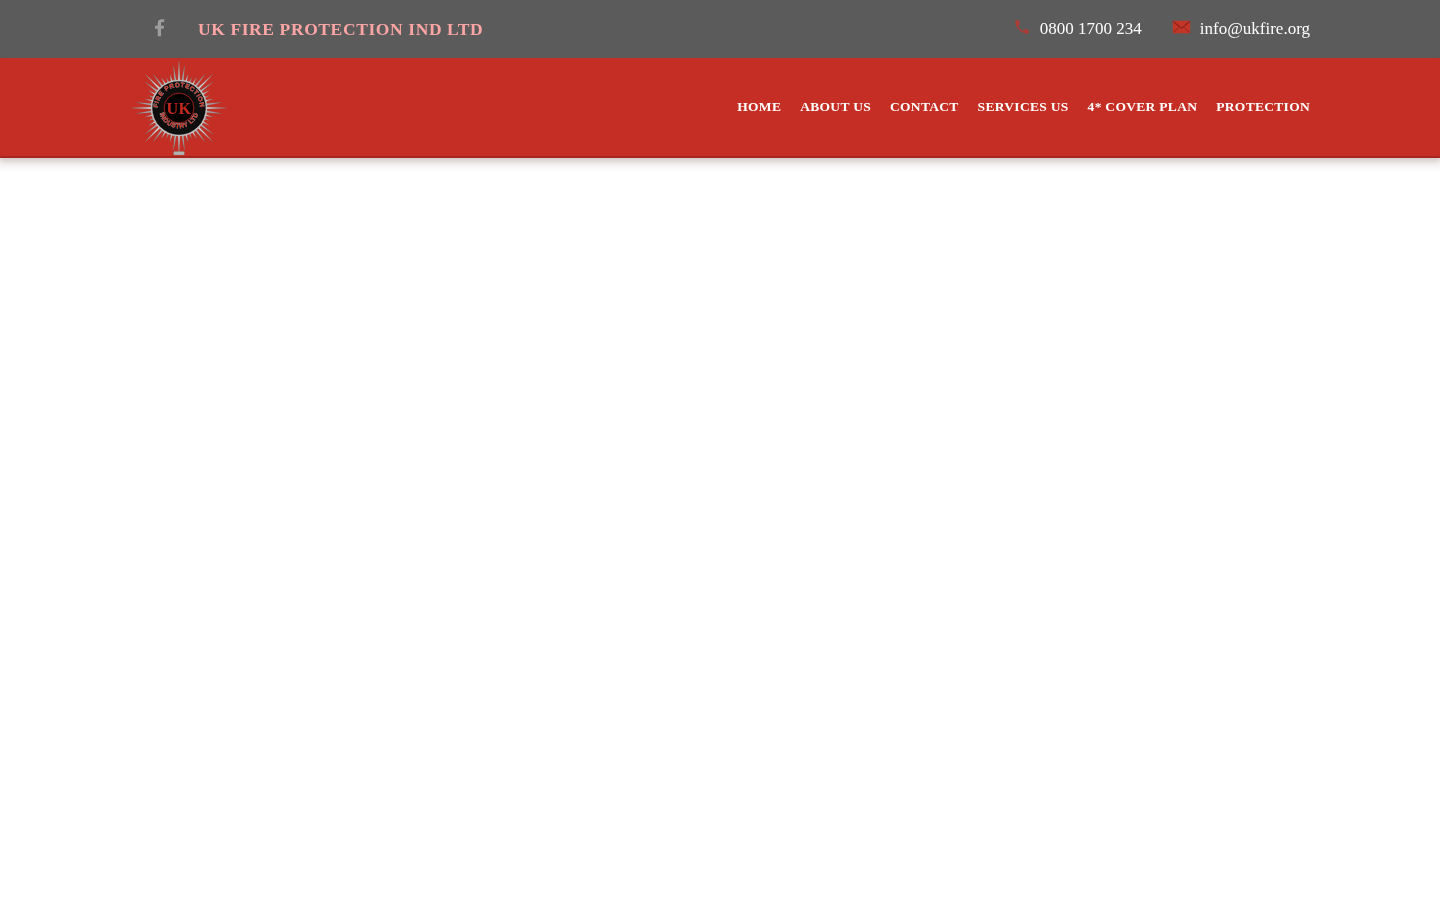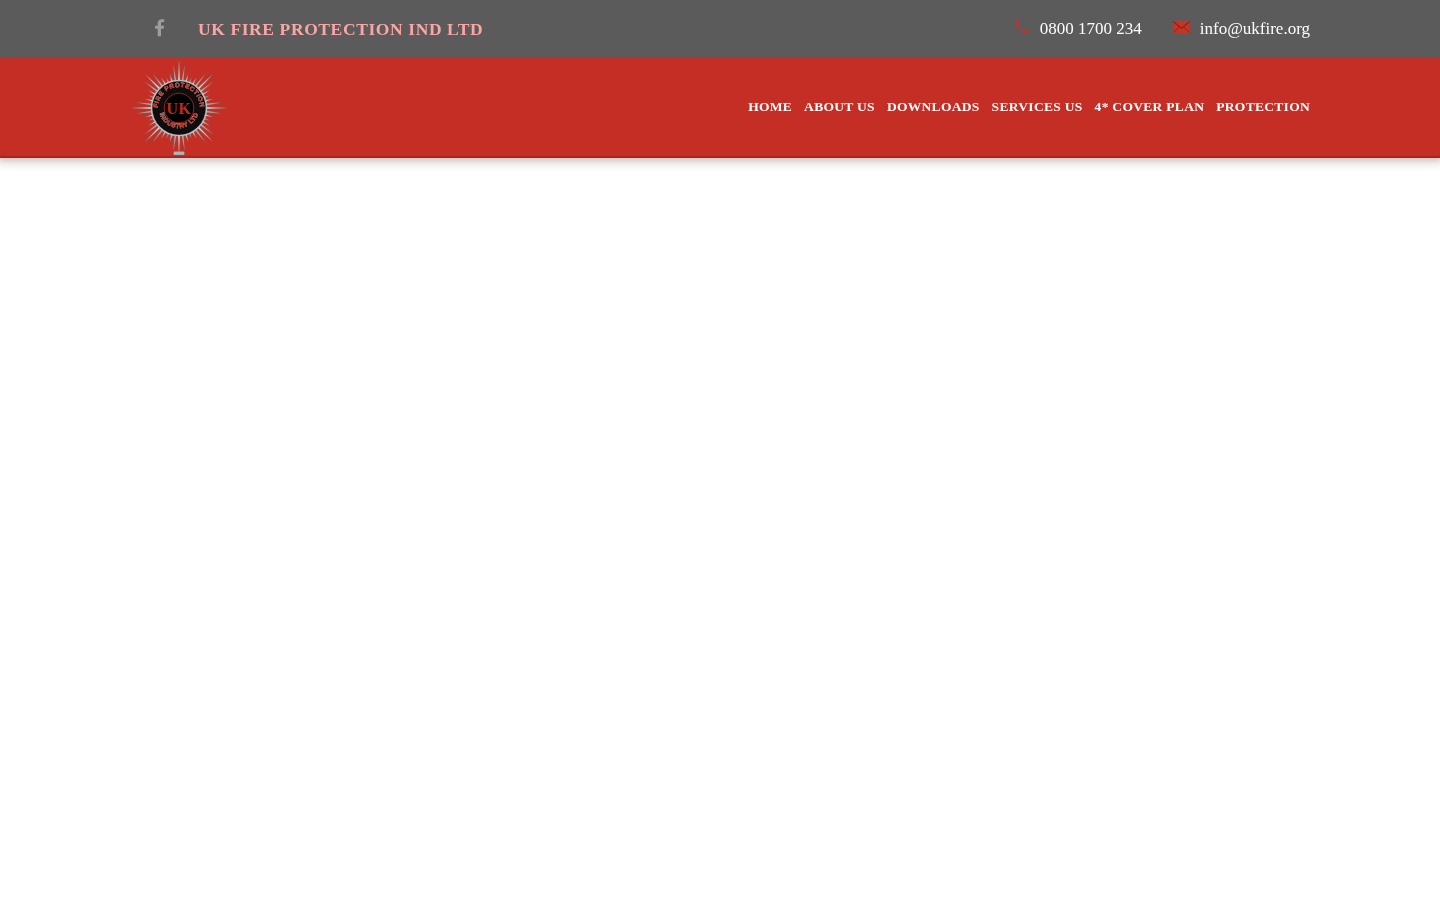--- a/index.html
+++ b/index.html
@@ -23,21 +23,21 @@
 
   
   .navbar{
     height:98px;background:#c52e24;border-bottom:2px solid #a8261d;
     box-shadow:0 3px 6px rgba(120,80,70,0.25);position:relative;
   }
   .logo{width:98px;height:98px;flex:0 0 auto;margin-top:1px;cursor:pointer;}
   .nav{margin-left:auto;display:flex;align-items:center;}
   .nav a{
     color:#ffffff;text-decoration:none;font-weight:bold;font-size:13.5px;
-    letter-spacing:0.3px;margin-left:12px;white-space:nowrap;cursor:pointer;
+    letter-spacing:0.3px;margin-left:19px;white-space:nowrap;cursor:pointer;
   }
   .nav a:first-child{margin-left:18px;}
 
   
   .page-content{
     height:740px;
     background:linear-gradient(to bottom, rgba(90,60,55,0.10), rgba(255,255,255,0) 14px);
   }
 </style>
 </head>
@@ -145,21 +145,21 @@
           <textPath href="#arcBottom" startOffset="50%" text-anchor="middle">INDUSTRY LTD</textPath>
         </text>
         <text x="50" y="56" text-anchor="middle" font-family="Liberation Serif, serif" font-size="16.5" font-weight="bold" fill="#c5281e" letter-spacing="0.5">UK</text>
         <rect x="44.5" y="94.5" width="11" height="3.5" rx="0.8" fill="#b5b5b5" stroke="#6f6f6f" stroke-width="0.3"></rect>
       </svg>
     </a>
 
     <nav class="nav">
       <a>HOME</a>
       <a>ABOUT US</a>
-      <a>DOWNLOADS</a>
+      <a>CONTACT</a>
       <a>SERVICES US</a>
       <a>4* COVER PLAN</a>
       <a>PROTECTION</a>
     </nav>
   </div>
 </div>
 
 <div class="page-content"></div>
 
 </body></html>

